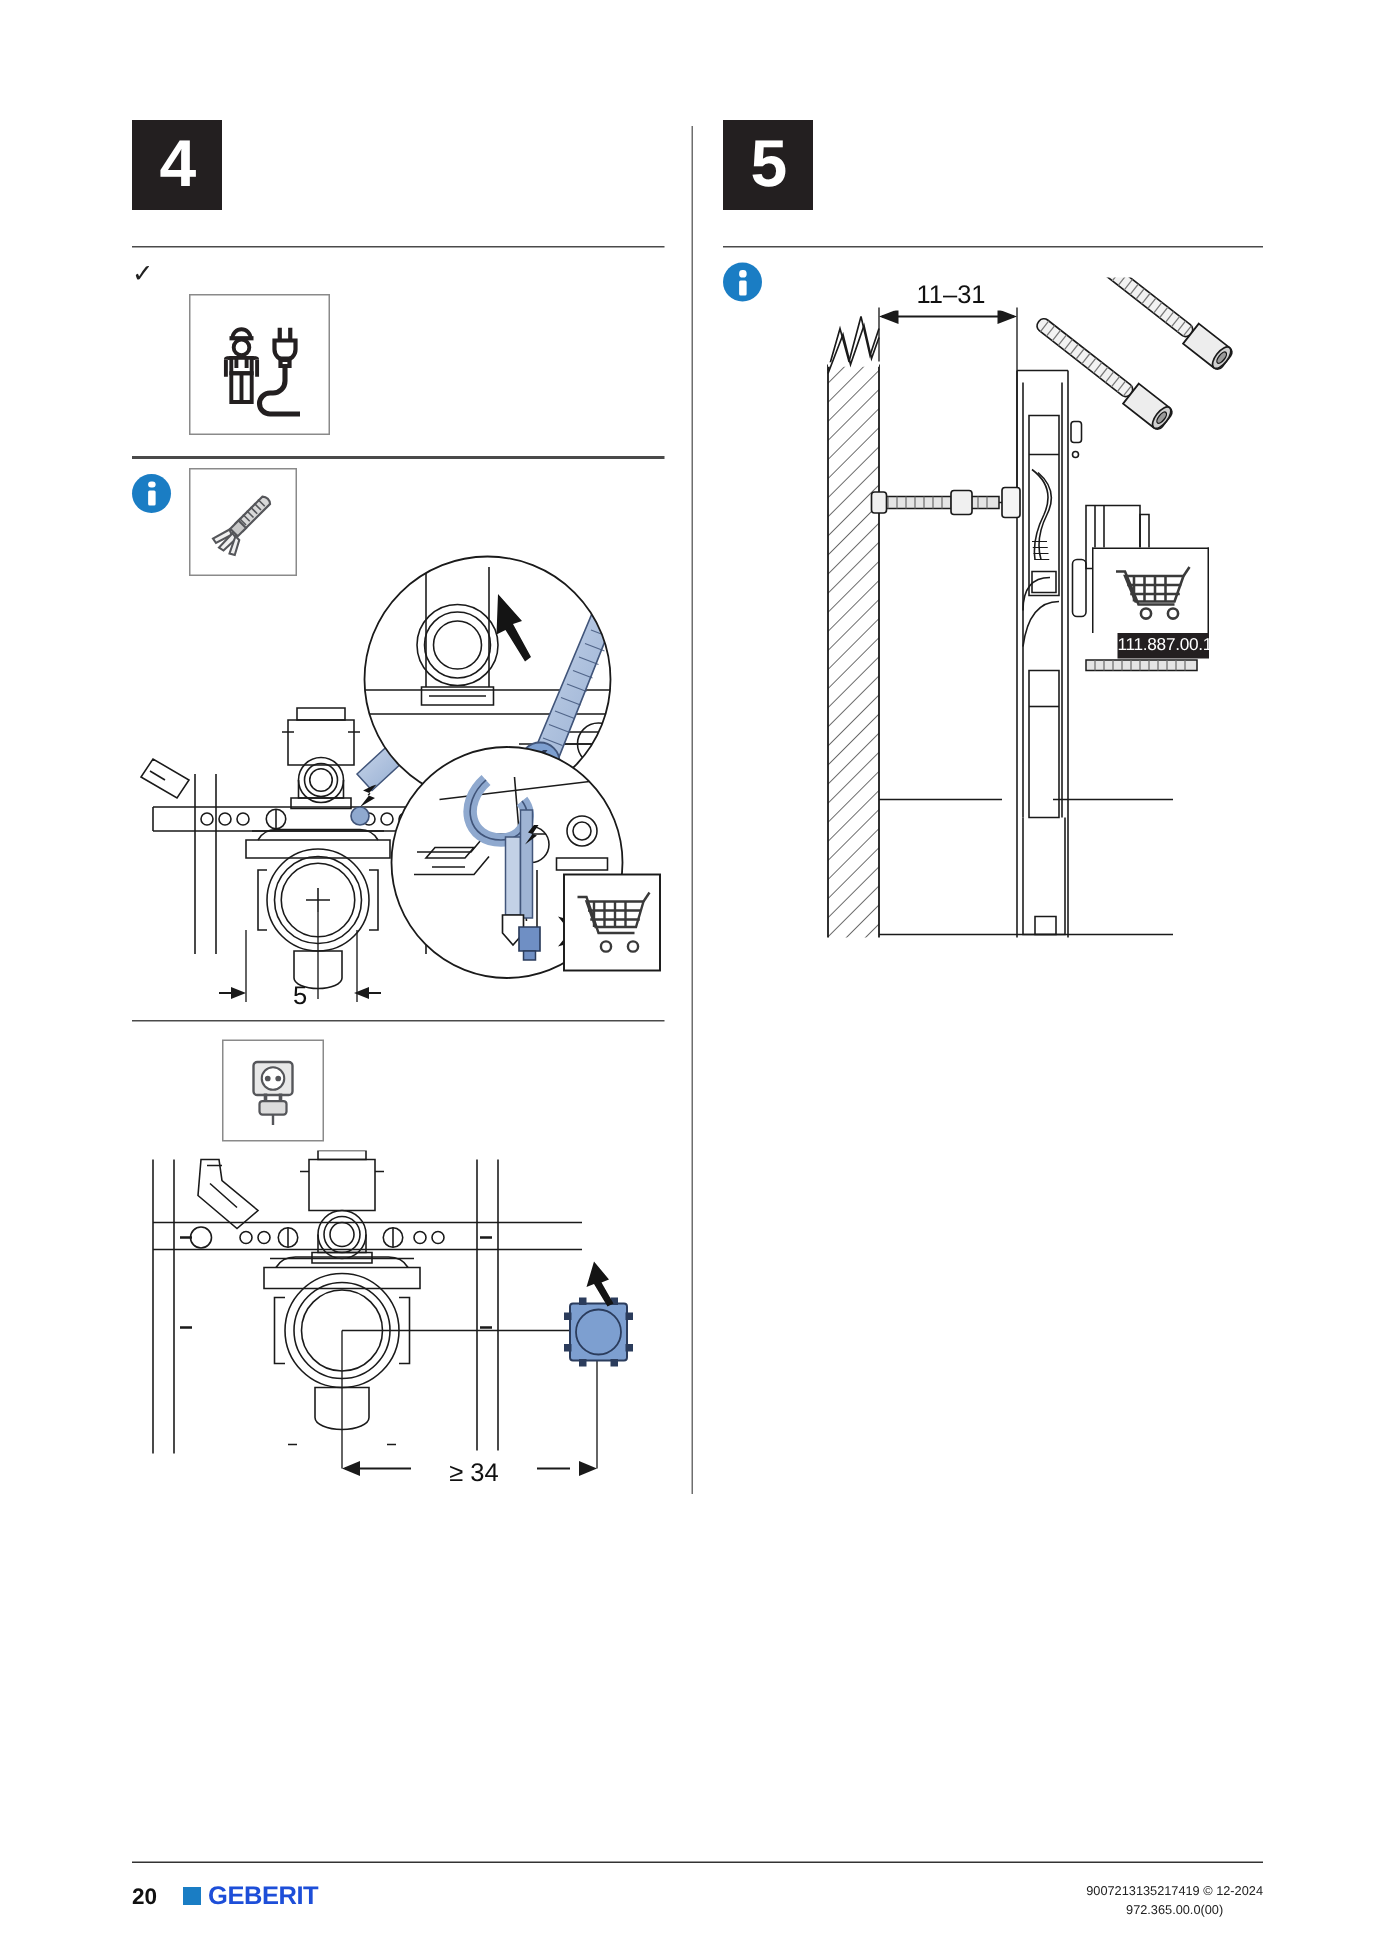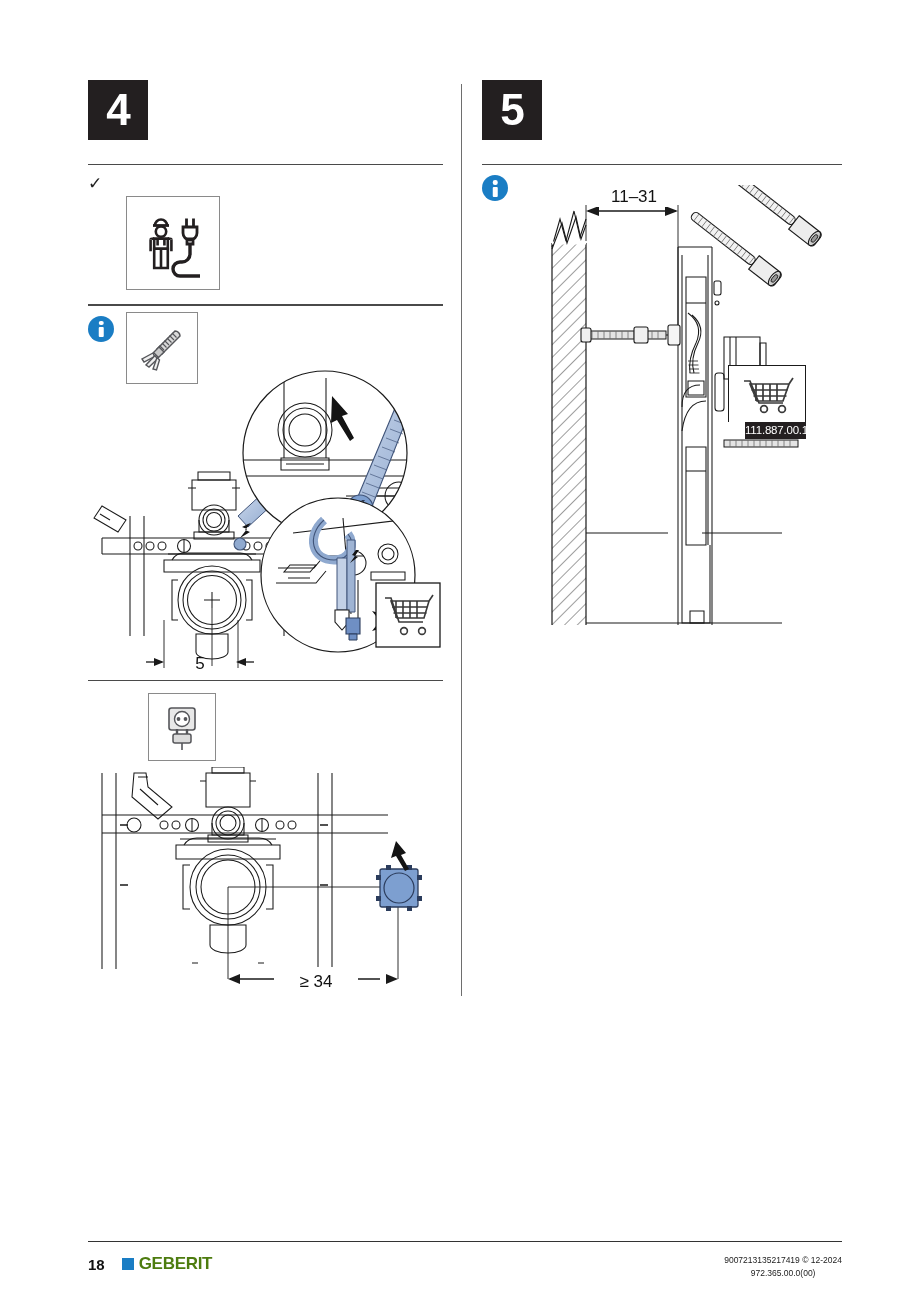--- a/index.html
+++ b/index.html
@@ -70,21 +70,21 @@
   .footer-rule{height:1.5px;background:#333;width:100%;}
   .footer-inner{
     display:flex;align-items:flex-start;justify-content:space-between;
     margin-top:12px;
   }
   .footer-left{display:flex;align-items:center;gap:17px;}
   .page-num{font-size:15px;font-weight:bold;color:#111;}
   .logo{display:flex;align-items:center;gap:5px;}
   .logo-square{width:12px;height:12px;background:#1a7dc4;}
   .logo-text{
-    font-size:17px;font-weight:bold;letter-spacing:-0.3px;color:#4d7c0f;
+    font-size:17px;font-weight:bold;letter-spacing:-0.3px;color:#1d4ed8;
   }
   .footer-right{text-align:center;font-size:8.5px;color:#222;line-height:1.45;}
 
   .dim-text{font-size:17px;fill:#111;font-family:"Liberation Sans",sans-serif;}
   .partno-bar{background:#231f20;color:#fff;font-size:11.5px;
     text-align:center;padding:2px 0 3px;letter-spacing:-0.2px;margin-left:17px;}
 </style>
 </head>
 <body>
 
@@ -530,21 +530,21 @@
         </div>
         <div class="partno-bar">111.887.00.1</div>
       </div>
     </div>
   </div>
 
   <div class="footer">
     <div class="footer-rule"></div>
     <div class="footer-inner">
       <div class="footer-left">
-        <div class="page-num">18</div>
+        <div class="page-num">20</div>
         <div class="logo">
           <div class="logo-square"></div>
           <div class="logo-text">GEBERIT</div>
         </div>
       </div>
       <div class="footer-right">
         <div>9007213135217419 © 12-2024</div>
         <div>972.365.00.0(00)</div>
       </div>
     </div>

